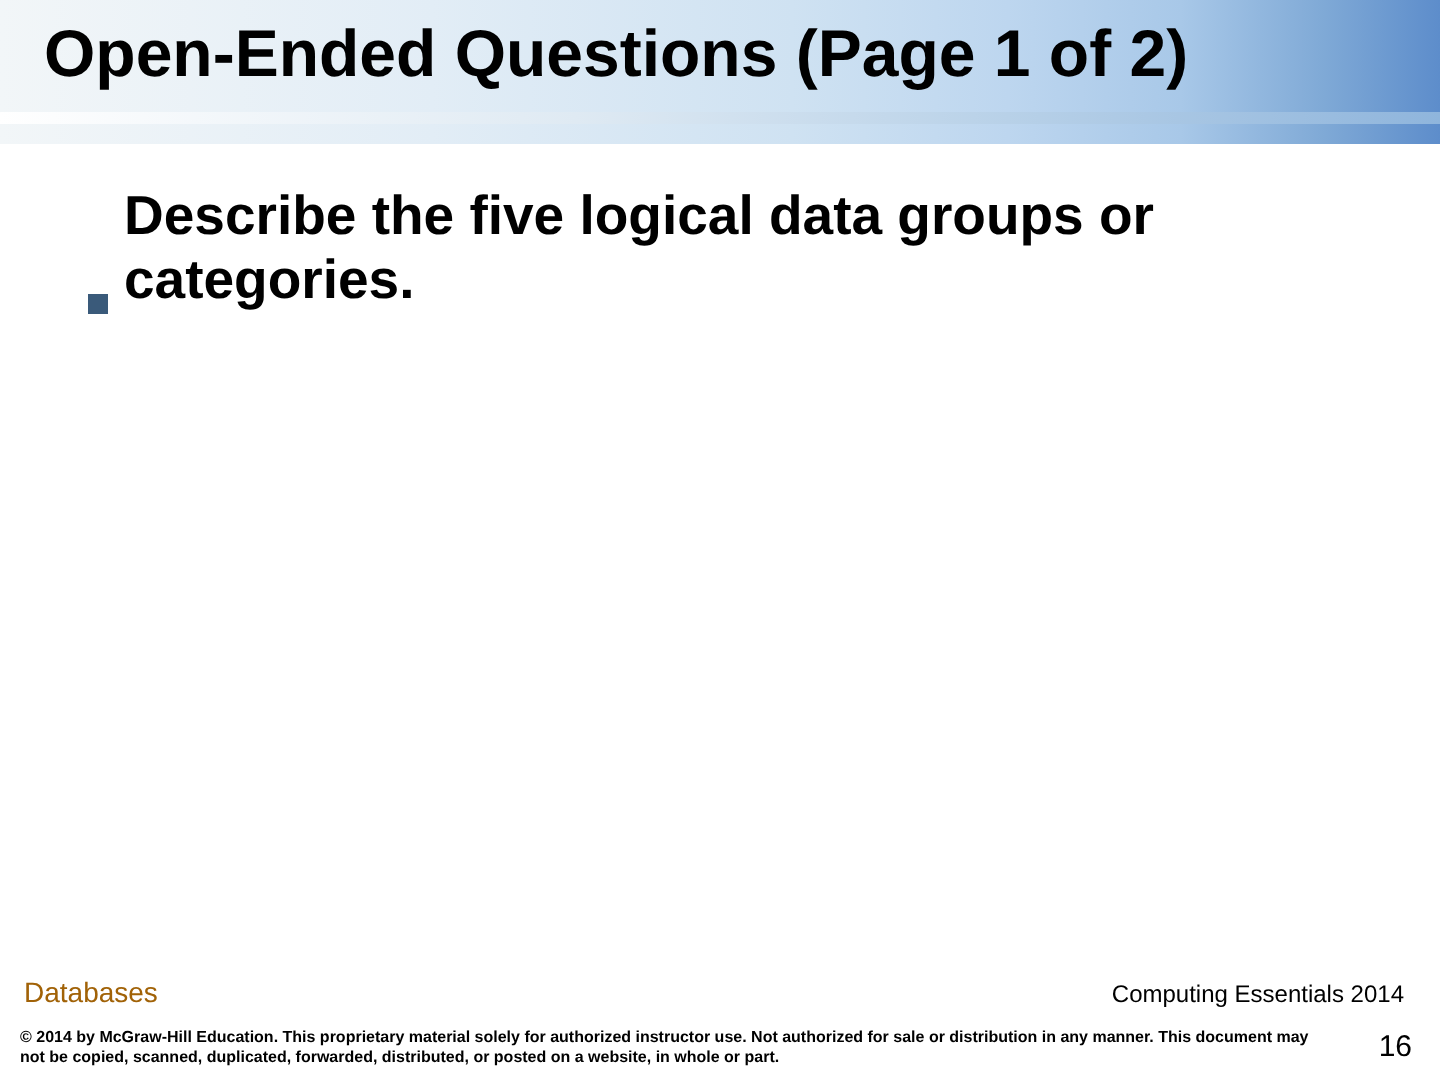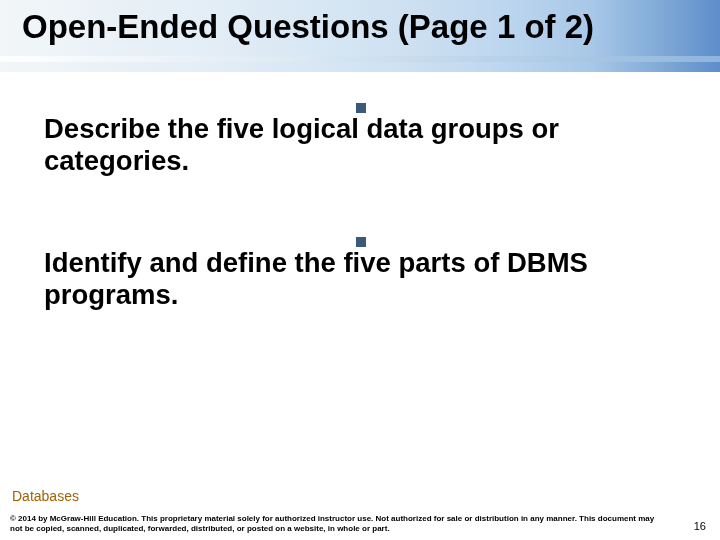--- a/index.html
+++ b/index.html
@@ -13,60 +13,57 @@
     position: absolute; top: 56px; left: 0; right: 0; height: 6px;
     background: linear-gradient(90deg, #ffffff 0%, #dfeaf3 40%, #b8d1e8 70%, #8fb5dc 100%);
   }
   .title {
     position: absolute; top: 8px; left: 22px;
     font-size: 33px; font-weight: 700; color: #000; letter-spacing: 0px;
   }
   .body {
     position: absolute; top: 92px; left: 44px; right: 34px;
   }
-  .item { display: flex; align-items: center; margin-bottom: 48px; flex-direction: column; }
+  .item { display: flex; align-items: flex-end; margin-bottom: 48px; }
   .bullet {
     flex: 0 0 auto; width: 10px; height: 10px; background: #3a5a7a;
     margin-top: 11px; margin-right: 8px;
   }
   .qtext { font-size: 27.5px; font-weight: 700; color: #000; line-height: 1.18; }
   .footer {
     position: absolute; left: 0; right: 0; bottom: 0; height: 58px;
   }
   .foot-left {
     position: absolute; left: 12px; bottom: 36px; font-size: 14px; color: #a16207;
   }
   .foot-right {
     position: absolute; right: 18px; bottom: 36px; font-size: 12px; color: #000;
   }
   .copyright {
     position: absolute; left: 10px; right: 60px; bottom: 6px;
     font-size: 8px; color: #000; line-height: 1.25; font-weight: bold;
   }
   .pagenum {
-    position: absolute; right: 14px; bottom: 8px; font-size: 11px; color: #000;
+    position: absolute; right: 14px; bottom: 8px; font-size: 15px; color: #000;
   }
 </style>
 </head>
 <body>
 
 <div class="slide">
   <div class="header-band"></div>
   <div class="header-accent"></div>
   <h1 class="title">Open-Ended Questions (Page 1 of 2)</h1>
 
   <div class="body">
     <div class="item">
       <div class="bullet"></div>
       <div class="qtext">Describe the five logical data groups or categories.</div>
     </div>
-    <div class="item">
-      <div class="bullet"></div>
-      <div class="qtext">Identify and define the five parts of DBMS programs.</div>
-    </div>
   </div>
 
   <div class="footer">
     <div class="foot-left">Databases</div>
+    <div class="foot-right">Computing Essentials 2014</div>
     <div class="copyright">© 2014 by McGraw-Hill Education. This proprietary material solely for authorized instructor use. Not authorized for sale or distribution in any manner. This document may not be copied, scanned, duplicated, forwarded, distributed, or posted on a website, in whole or part.</div>
     <div class="pagenum">16</div>
   </div>
 </div>
 
 </body></html>

